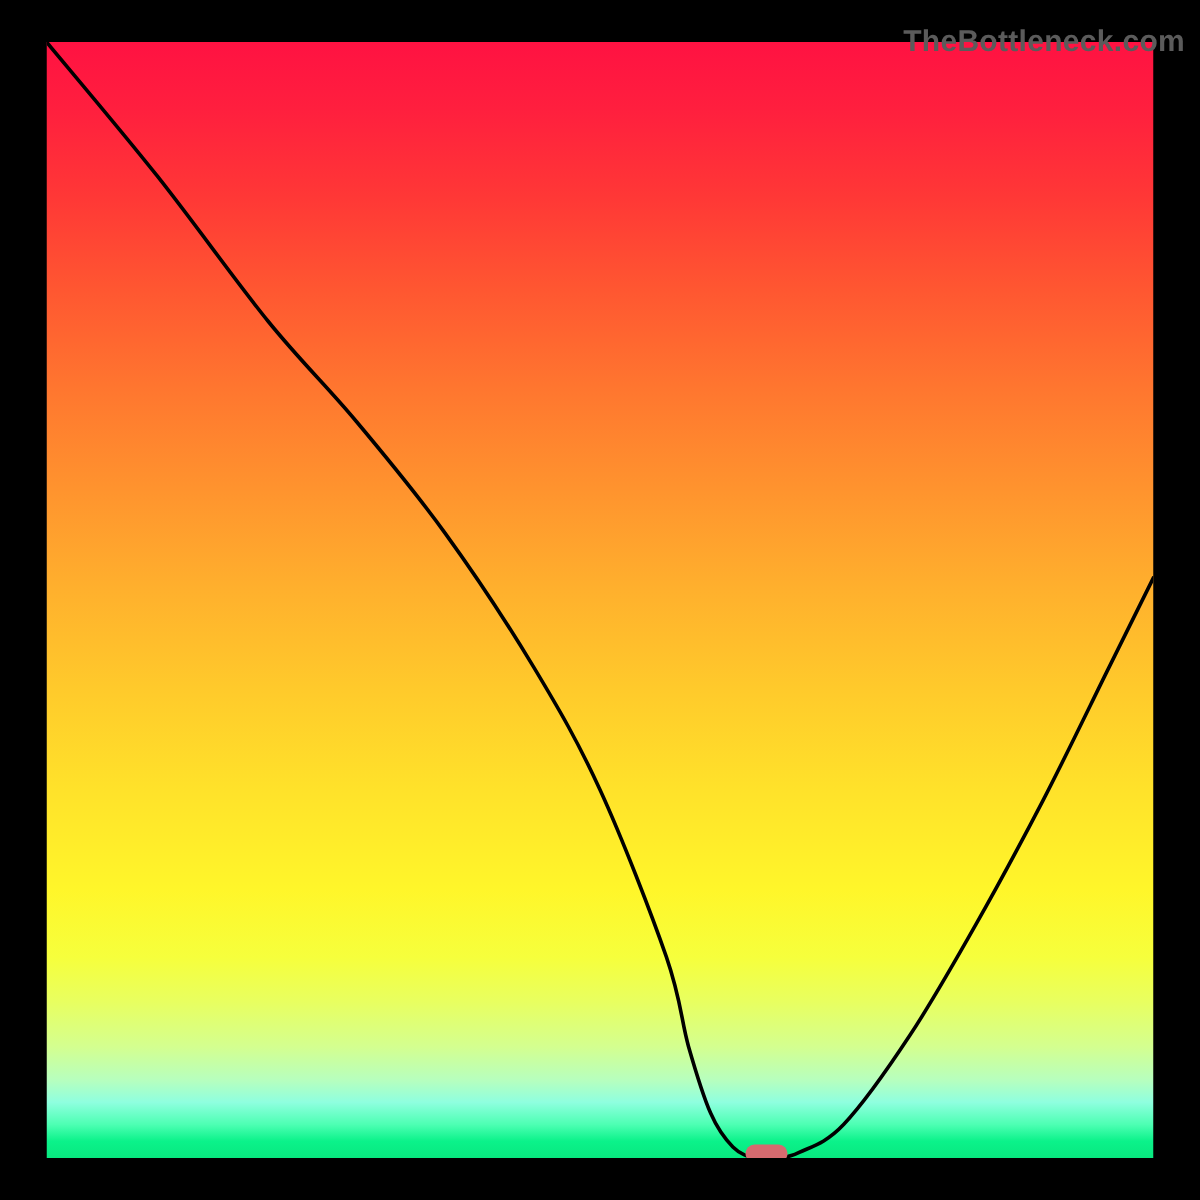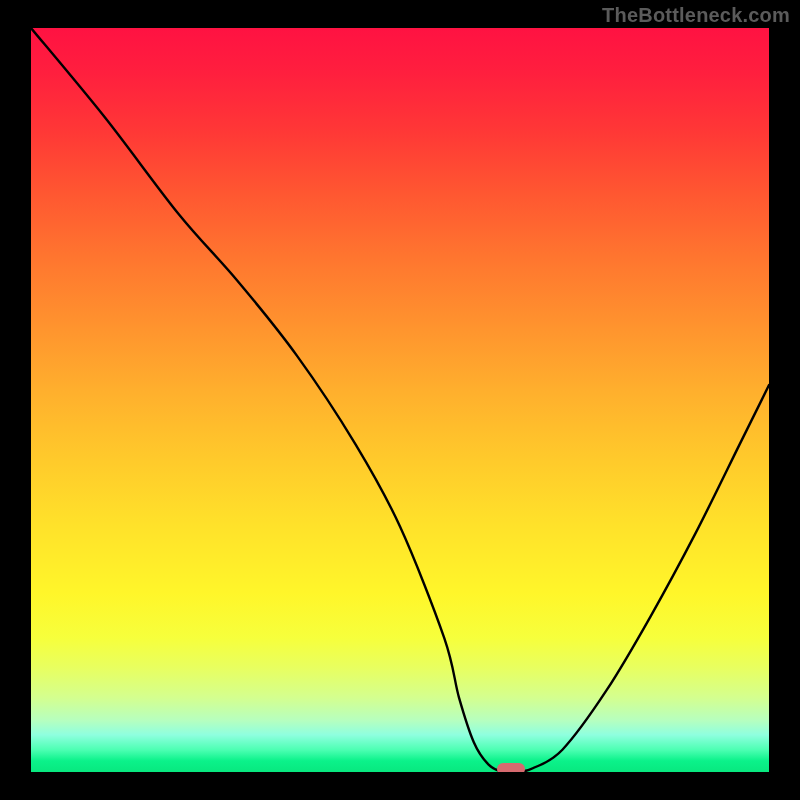--- a/index.html
+++ b/index.html
@@ -11,21 +11,21 @@
     overflow: hidden;
   }
   .container {
     position: relative;
     width: 800px;
     height: 800px;
     background: #000;
   }
   .watermark {
     position: absolute;
-    top: 4px;
+    top: 17px;
     right: 10px;
     font-family: Arial, Helvetica, sans-serif;
     font-size: 20px;
     font-weight: bold;
     color: #5b5b5b;
     letter-spacing: 0.2px;
     z-index: 5;
   }
   .plot-area {
     position: absolute;

